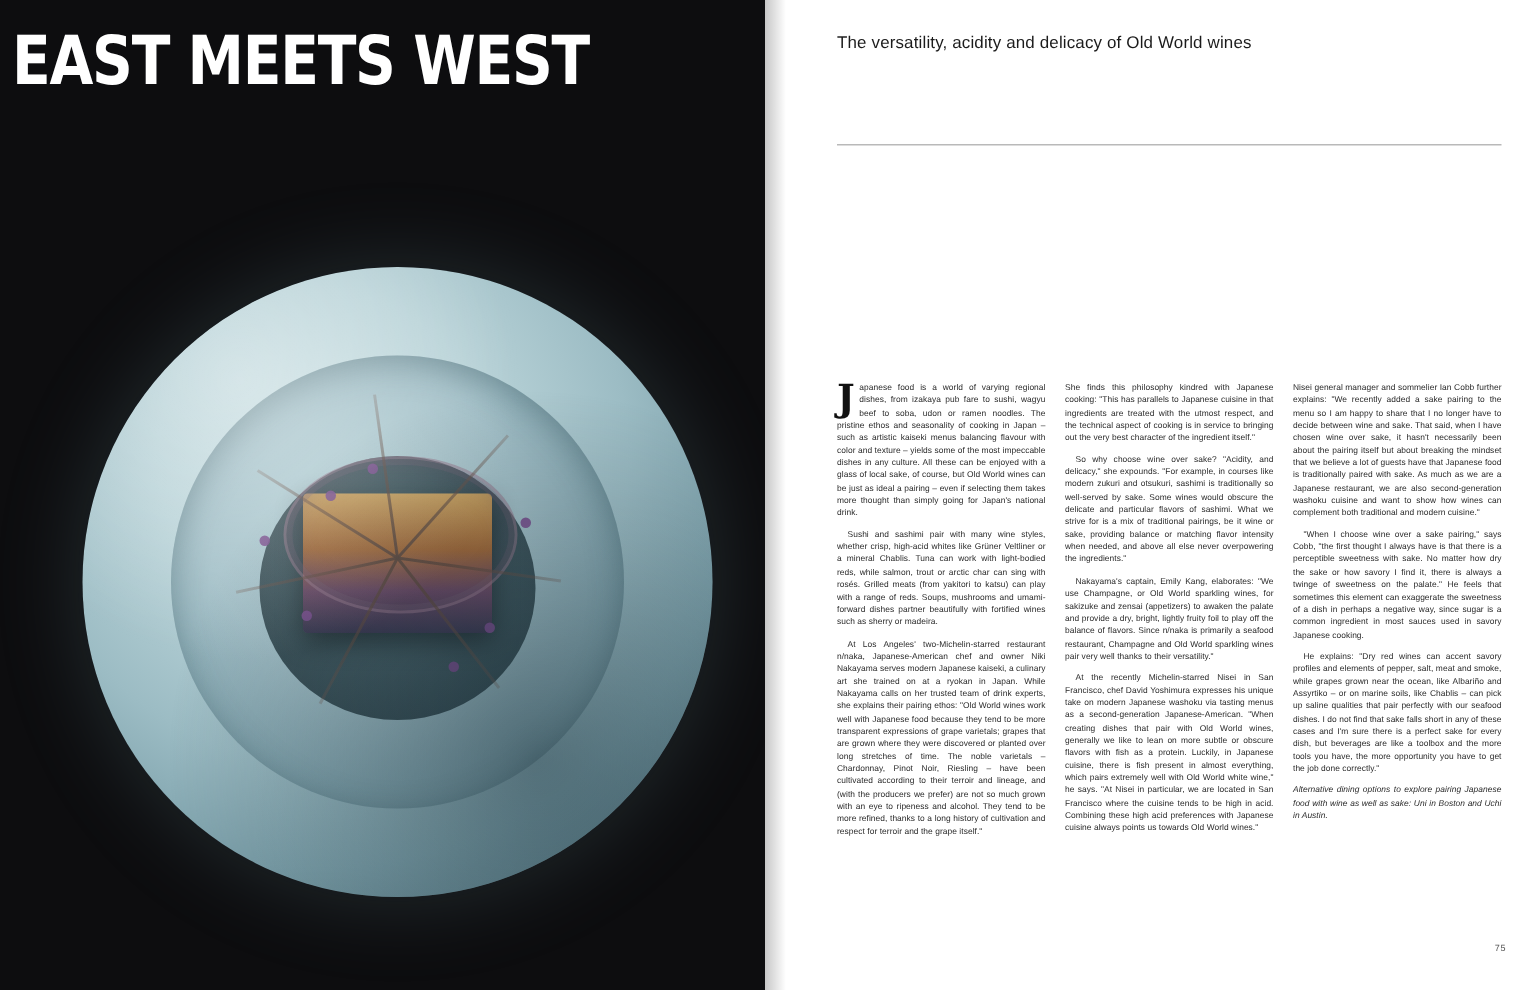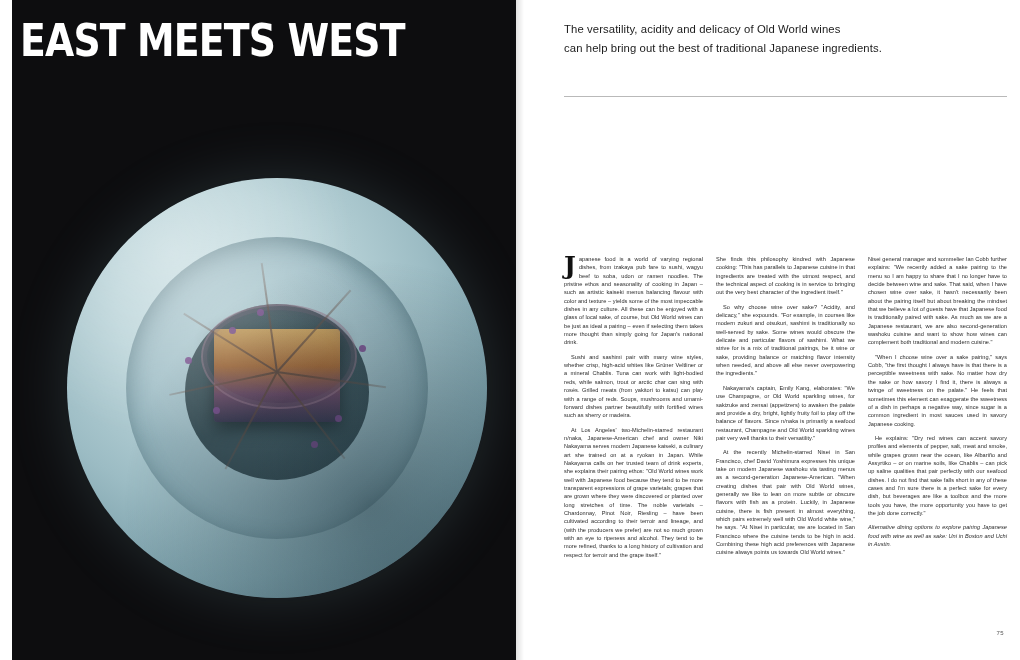--- a/index.html
+++ b/index.html
@@ -20,21 +20,20 @@
     display: flex;
   }
 
   
   .page-left {
     position: relative;
     width: 510px;
     height: 660px;
     background: #0d0d0f;
     overflow: hidden;
-    margin-left: 12px;
   }
   .headline {
     position: absolute;
     top: 18px;
     left: 8px;
     width: 400px;
     color: #ffffff;
     font-family: "DejaVu Sans", sans-serif;
     font-weight: bold;
     font-size: 45px;
@@ -247,21 +246,20 @@
           <span class="bud" style="left:-48px; top:-44px;"></span>
         </div>
       </div>
     </div>
   </div>
 
   <div class="page-right">
 
     <div class="standfirst">
       <div>The versatility, acidity and delicacy of Old World wines</div>
-      <div>can help bring out the best of traditional Japanese ingredients.</div>
     </div>
 
     <div class="rule"></div>
 
     <div class="columns">
 
       <div class="col">
         <p class="first"><span class="dropcap">J</span><span>apanese food is a world of varying regional dishes, from izakaya pub fare to sushi, wagyu beef to soba, udon or ramen noodles. The pristine ethos and seasonality of cooking in Japan – such as artistic kaiseki menus balancing flavour with color and texture – yields some of the most impeccable dishes in any culture. All these can be enjoyed with a glass of local sake, of course, but Old World wines can be just as ideal a pairing – even if selecting them takes more thought than simply going for Japan's national drink.</span></p>
         <p>Sushi and sashimi pair with many wine styles, whether crisp, high-acid whites like Grüner Veltliner or a mineral Chablis. Tuna can work with light-bodied reds, while salmon, trout or arctic char can sing with rosés. Grilled meats (from yakitori to katsu) can play with a range of reds. Soups, mushrooms and umami-forward dishes partner beautifully with fortified wines such as sherry or madeira.</p>
         <p>At Los Angeles' two-Michelin-starred restaurant n/naka, Japanese-American chef and owner Niki Nakayama serves modern Japanese kaiseki, a culinary art she trained on at a ryokan in Japan. While Nakayama calls on her trusted team of drink experts, she explains their pairing ethos: "Old World wines work well with Japanese food because they tend to be more transparent expressions of grape varietals; grapes that are grown where they were discovered or planted over long stretches of time. The noble varietals – Chardonnay, Pinot Noir, Riesling – have been cultivated according to their terroir and lineage, and (with the producers we prefer) are not so much grown with an eye to ripeness and alcohol. They tend to be more refined, thanks to a long history of cultivation and respect for terroir and the grape itself."</p>

